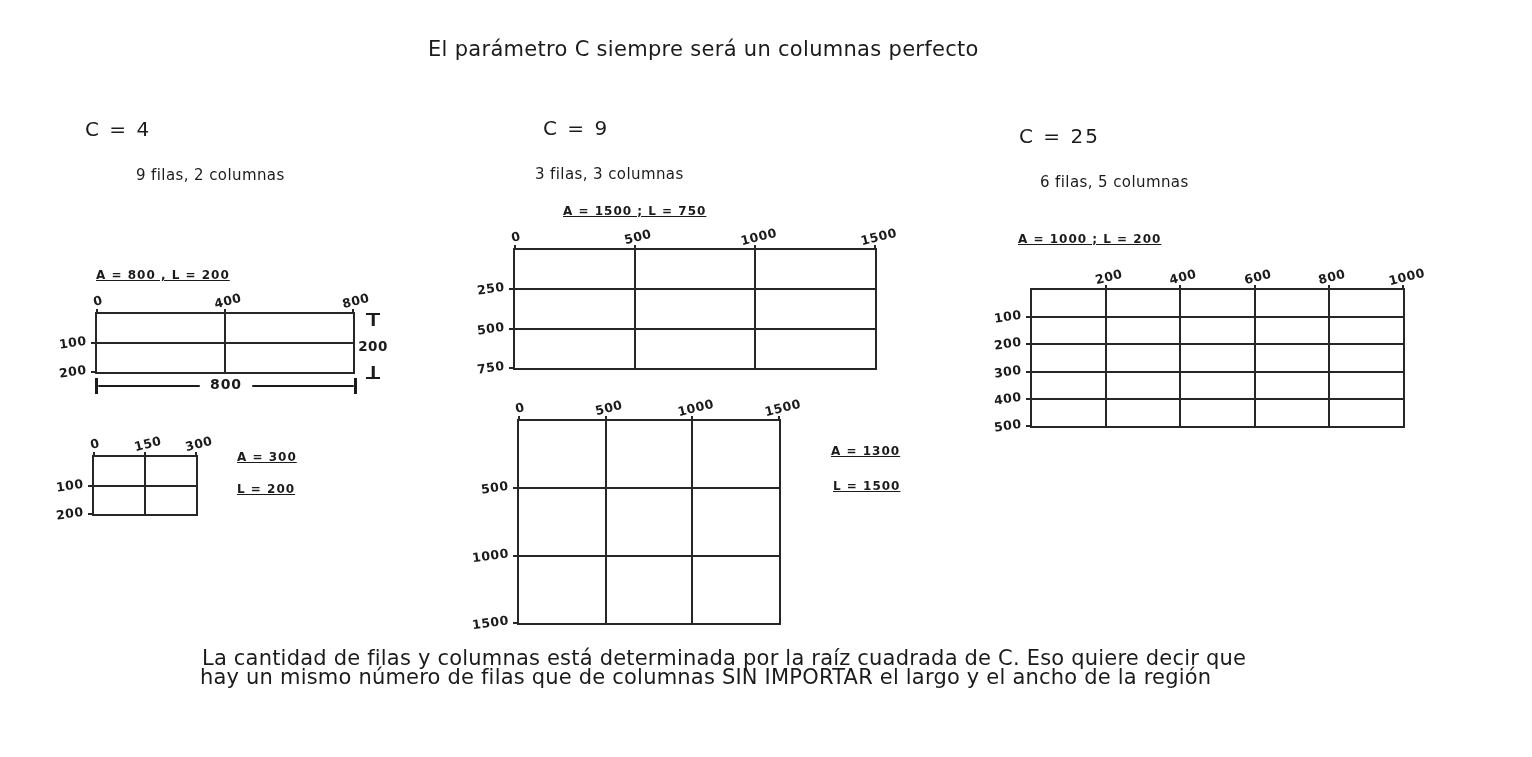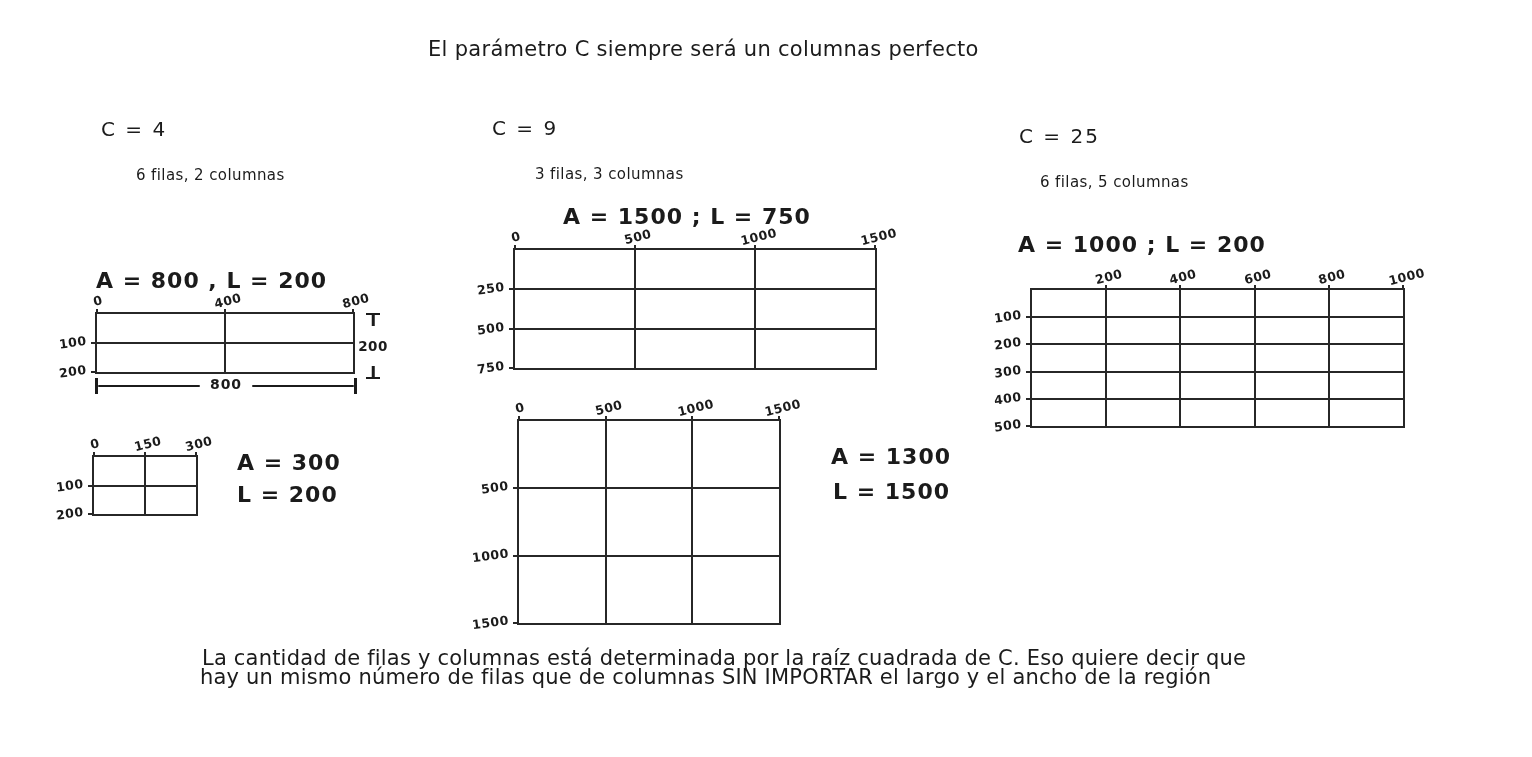--- a/index.html
+++ b/index.html
@@ -8,21 +8,21 @@
     position:relative;
     background:#ffffff;
     font-family:"DejaVu Sans", sans-serif;
     color:#1b1b1b;
     overflow:hidden;
   }
   .abs { position:absolute; }
   .title { font-size:21px; letter-spacing:0.3px; }
   .heading { font-size:20px; letter-spacing:2px; }
   .subheading { font-size:15px; letter-spacing:0.4px; }
-  .gridlabel { font-size:22px; font-weight:bold; letter-spacing:1px; }
+  .gridlabel { font-size:12px; font-weight:bold; letter-spacing:1px;text-decoration:underline; }
   .footer-line { font-size:21px; letter-spacing:0.2px; }
 
   .grid { position:absolute; border:2px solid #272727; }
   .vline { position:absolute; top:0; bottom:0; width:2px; background:#272727; margin-left:-1px; }
   .hline { position:absolute; left:0; right:0; height:2px; background:#272727; margin-top:-1px; }
   .tick { position:absolute; background:#272727; }
   .tick-top { bottom:100%; width:2px; height:5px; margin-left:-1px; }
   .tick-left { right:100%; height:2px; width:6px; margin-top:-1px; }
   .ticklabel { position:absolute; font-size:12.5px; font-weight:bold; letter-spacing:0.5px; white-space:nowrap; }
   .ticklabel-top { bottom:100%; margin-bottom:6px; transform:translateX(-40%) rotate(-14deg); }
@@ -39,22 +39,22 @@
   .vcap-top::after { content:""; position:absolute; left:50%; top:0; width:2.5px; height:11px; background:#1b1b1b; transform:translateX(-50%); }
   .vcap-bottom { border-bottom:2.5px solid #1b1b1b; }
   .vcap-bottom::before { content:""; position:absolute; left:50%; bottom:0; width:2.5px; height:11px; background:#1b1b1b; transform:translateX(-50%); }
   .v-bracket .val { font-weight:bold; font-size:13.5px; letter-spacing:0.5px; }
 </style>
 </head>
 <body>
 
 <div class="title abs" style="left:428px; top:37px;">El parámetro C siempre será un columnas perfecto</div>
 
-<div class="heading abs" style="left:101px; top:117px;">C = 4</div>
-<div class="subheading abs" style="left:136px; top:166px;">6 filas, 2 columnas</div>
+<div class="heading abs" style="left:85px; top:117px;">C = 4</div>
+<div class="subheading abs" style="left:136px; top:166px;">9 filas, 2 columnas</div>
 <div class="gridlabel abs" style="left:96px; top:240px;margin-top:28px;">A = 800 ,   L = 200</div>
 
 <div class="grid" style="left:95px; top:312px; width:260px; height:62px;">
     <span class="vline" style="left: 50%;"></span>
     <span class="hline" style="top: 50%;"></span>
     <span class="tick tick-top" style="left: 0%;"></span>
     <span class="ticklabel ticklabel-top" style="left: 0%;">0</span>
     <span class="tick tick-top" style="left: 50%;"></span>
     <span class="ticklabel ticklabel-top" style="left: 50%;">400</span>
     <span class="tick tick-top" style="left: 100%;"></span>
@@ -89,21 +89,21 @@
     <span class="tick tick-top" style="left: 100%;"></span>
     <span class="ticklabel ticklabel-top" style="left: 100%;">300</span>
     <span class="tick tick-left" style="top: 50%;"></span>
     <span class="ticklabel ticklabel-left" style="top: 50%;">100</span>
     <span class="tick tick-left" style="top: 100%;"></span>
     <span class="ticklabel ticklabel-left" style="top: 100%;">200</span>
   </div>
 <div class="gridlabel abs" style="left:237px; top:450px;">A = 300</div>
 <div class="gridlabel abs" style="left:237px; top:482px;">L = 200</div>
 
-<div class="heading abs" style="left:492px; top:116px;text-align:right;">C = 9</div>
+<div class="heading abs" style="left:543px; top:116px;text-align:right;">C = 9</div>
 <div class="subheading abs" style="left:535px; top:165px;">3 filas, 3 columnas</div>
 <div class="gridlabel abs" style="left:563px; top:204px;">A = 1500 ;   L = 750</div>
 
 <div class="grid" style="left:513px; top:248px; width:364px; height:122px;">
     <span class="vline" style="left: 33.3333%;"></span>
     <span class="vline" style="left: 66.6667%;"></span>
     <span class="hline" style="top: 33.3333%;"></span>
     <span class="hline" style="top: 66.6667%;"></span>
     <span class="tick tick-top" style="left: 0%;"></span>
     <span class="ticklabel ticklabel-top" style="left: 0%;">0</span>

